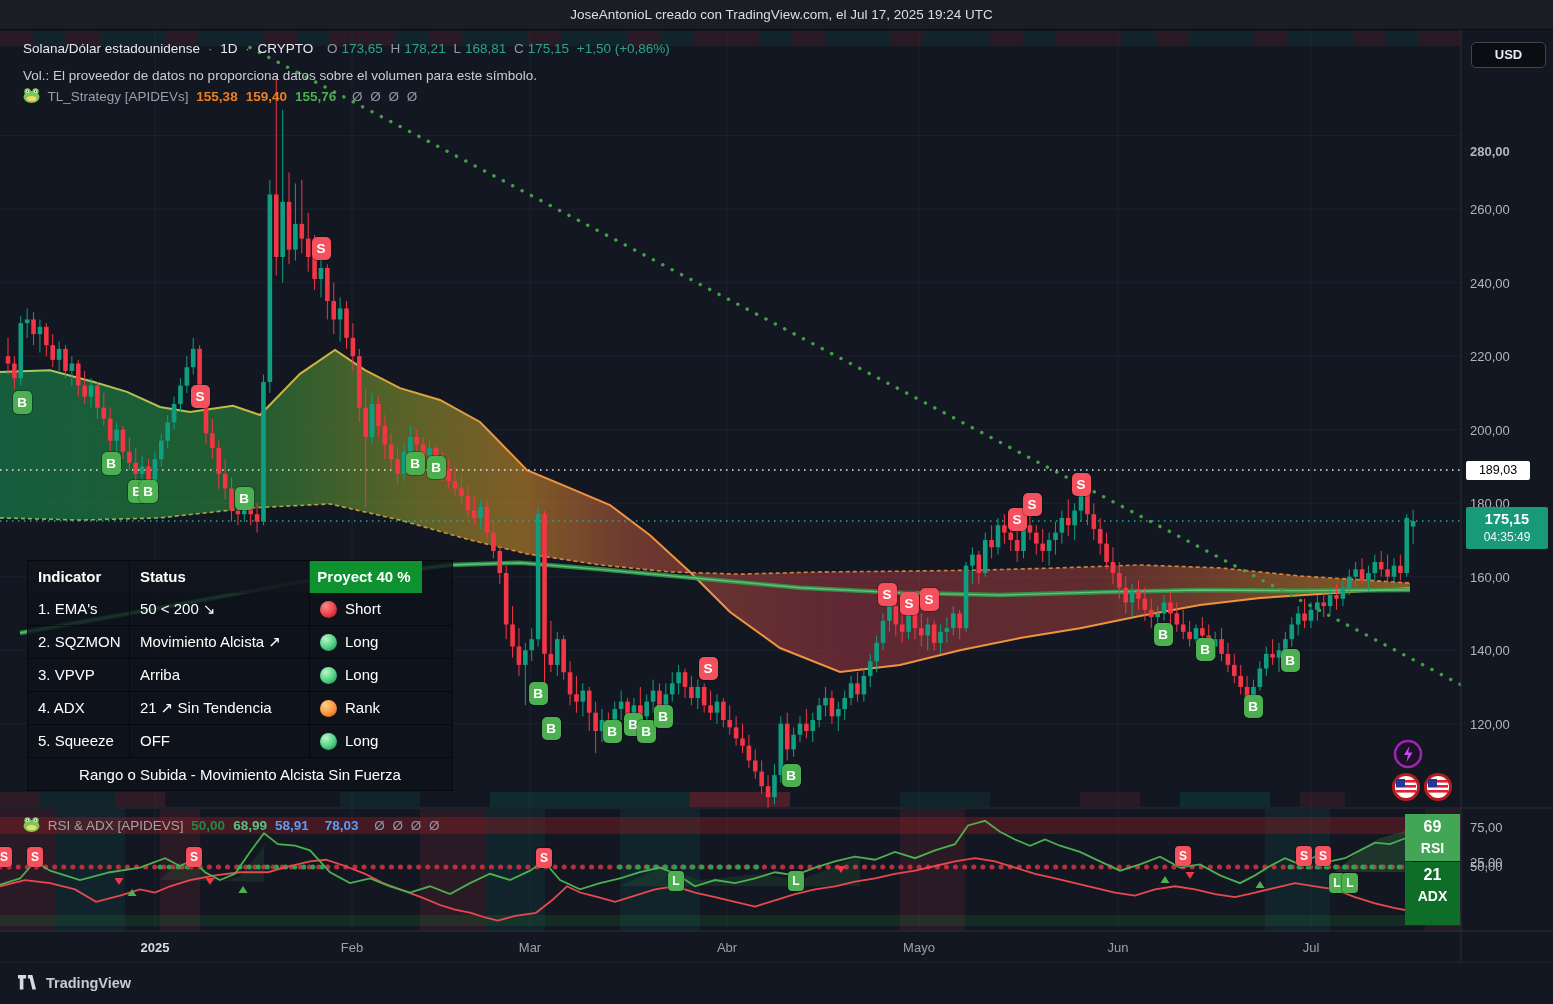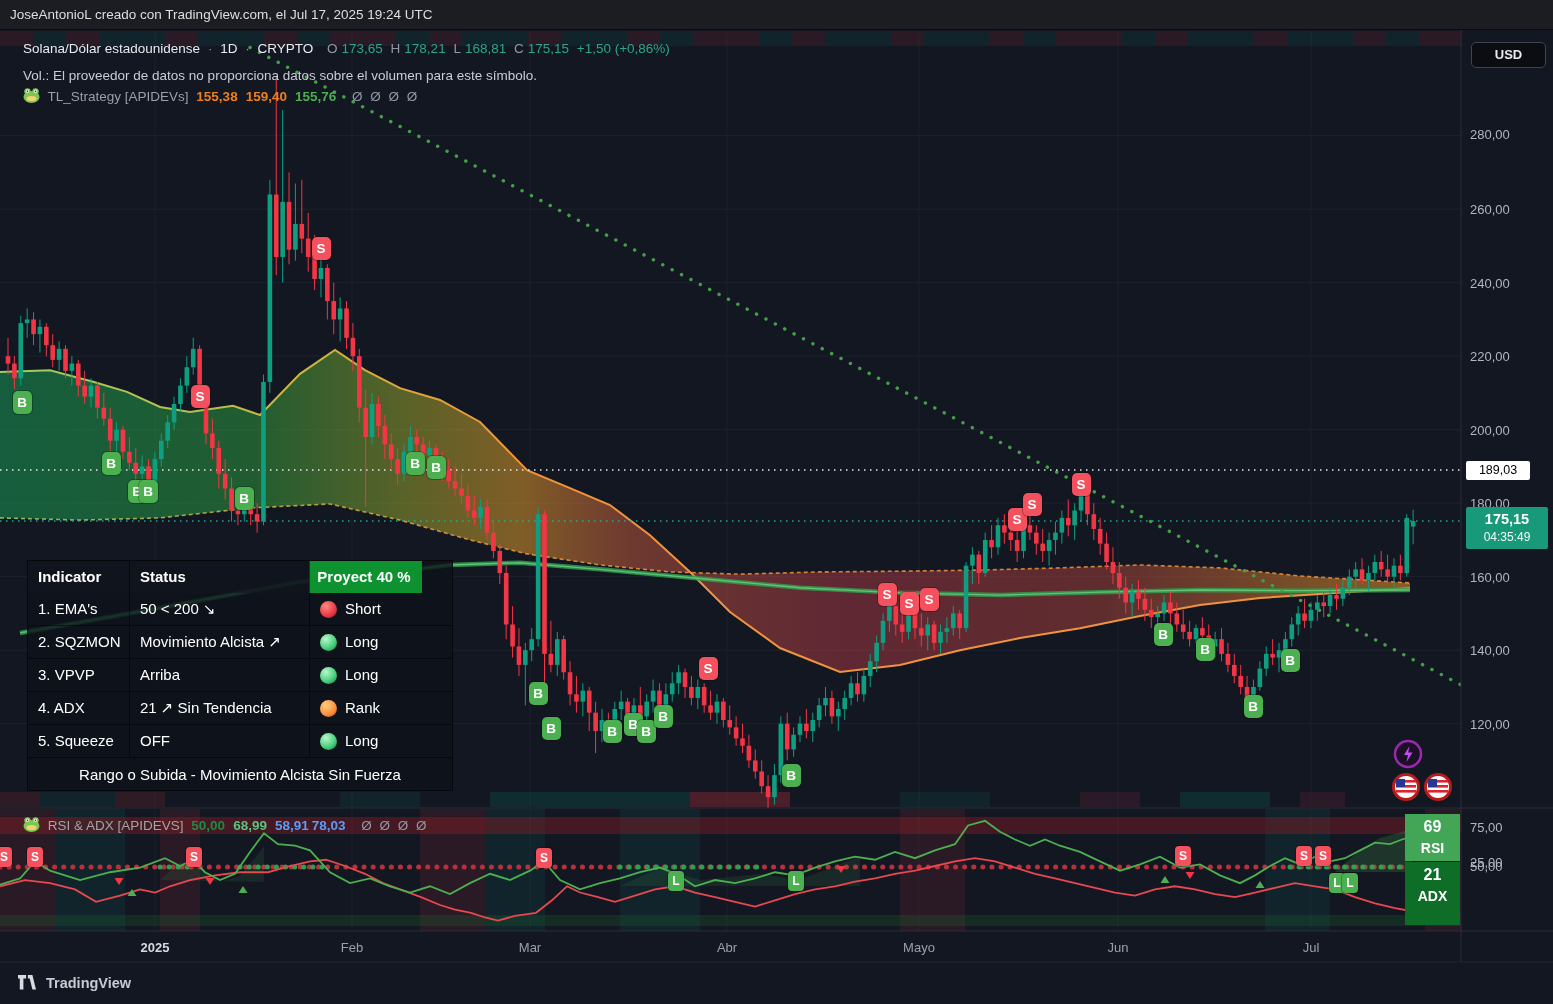--- a/index.html
+++ b/index.html
@@ -2,21 +2,21 @@
 <html><head>
 <meta charset="utf-8">
 <style>
   * { margin:0; padding:0; box-sizing:border-box; }
   html,body { width:1553px; height:1004px; background:#131722; overflow:hidden;
     font-family:"Liberation Sans","DejaVu Sans",sans-serif; }
   #stage { position:absolute; inset:0; width:1553px; height:1004px; background:#131722; }
   .abs { position:absolute; }
   
   #titlebar { left:0; top:0; width:1553px; height:30px; background:#1b1d23;
-    border-bottom:1px solid #0a0c10; color:#dcdee4; font-size:13.5px; line-height:29px; padding-left:10px; }
+    border-bottom:1px solid #0a0c10; color:#dcdee4; font-size:13.5px; line-height:29px; padding-left:10px;text-align:center; }
   
   .legend-line { left:23px; color:#d1d4dc; font-size:13.5px; white-space:nowrap; z-index:6; }
   .legend-line span { margin-right:4px; }
   .dim { color:#9198a6; }
   .tealv { color:#2ba58b; }
   .frog { display:inline-block; vertical-align:-2px; margin-right:6px; }
   
   #sigtable { left:27px; top:560px; width:426px; z-index:5; font-size:15px; color:#fff;
     background:rgba(14,18,26,0.82); border:1px solid rgba(0,0,0,0.55); }
   .trow { display:grid; grid-template-columns:101px 180px 113px; border-top:1px solid rgba(0,0,0,0.55); }
@@ -708,21 +708,21 @@
         <circle cx="4.5" cy="3.5" r="3.2" fill="#7cc751"></circle>
           <circle cx="12.5" cy="3.5" r="3.2" fill="#7cc751"></circle>
         <circle cx="4.5" cy="3.2" r="1.6" fill="#fff"></circle>
           <circle cx="12.5" cy="3.2" r="1.6" fill="#fff"></circle>
         <circle cx="4.5" cy="3.2" r="0.8" fill="#222"></circle>
           <circle cx="12.5" cy="3.2" r="0.8" fill="#222"></circle>
         <ellipse cx="8.5" cy="10.5" rx="5" ry="2.6" fill="#f3d470"></ellipse>
       </svg>
     </span>
     <span class="dim" style="color:#a3a3a3;">RSI &amp; ADX [APIDEVS]</span>
-    <span id="rsi-values"><span style="color: rgb(29, 138, 69); font-weight: bold; margin-right: 8px;">50,00</span><span style="color: rgb(87, 194, 131); font-weight: bold; margin-right: 8px;">68,99</span><span style="color: rgb(91, 156, 246); font-weight: bold; margin-right: 3px;">58,91</span><span style="color: rgb(91, 156, 246); font-weight: bold; margin-right: 8px;">78,03</span></span>
+    <span id="rsi-values"><span style="color: rgb(29, 138, 69); font-weight: bold; margin-right: 8px;">50,00</span><span style="color: rgb(87, 194, 131); font-weight: bold; margin-right: 8px;">68,99</span><span style="color: rgb(91, 156, 246); font-weight: bold; margin-right: 16px;">58,91</span><span style="color: rgb(91, 156, 246); font-weight: bold; margin-right: 8px;">78,03</span></span>
     <span class="dim" style="letter-spacing:2px;">Ø  Ø  Ø  Ø</span>
   </div>
 
   <div id="sigtable" class="abs">
     <div class="trow thead">
       <div class="tcell">Indicator</div>
       <div class="tcell">Status</div>
       <div class="tcell proy">Proyect 40 %</div>
     </div>
     <div id="table-body">
@@ -764,21 +764,21 @@
   <div id="rsi-badge" class="abs osc-badge">
     <div class="v">69</div>
     <div class="n">RSI</div>
   </div>
   <div id="adx-badge" class="abs osc-badge">
     <div class="v">21</div>
     <div class="n">ADX</div>
   </div>
 
   <div id="price-axis">
-      <div class="abs plabel" style="top: 134px;">280,00</div>
+      <div class="abs plabel" style="top: 151px; font-weight: bold;">280,00</div>
       <div class="abs plabel" style="top: 209.2px;">260,00</div>
       <div class="abs plabel" style="top: 282.7px;">240,00</div>
       <div class="abs plabel" style="top: 356.2px;">220,00</div>
       <div class="abs plabel" style="top: 429.7px;">200,00</div>
       <div class="abs plabel" style="top: 503.2px;">180,00</div>
       <div class="abs plabel" style="top: 576.7px;">160,00</div>
       <div class="abs plabel" style="top: 650.2px;">140,00</div>
       <div class="abs plabel" style="top: 723.7px;">120,00</div>
       <div class="abs plabel" style="top: 827px;">75,00</div>
       <div class="abs plabel" style="top: 866px;">50,00</div>

